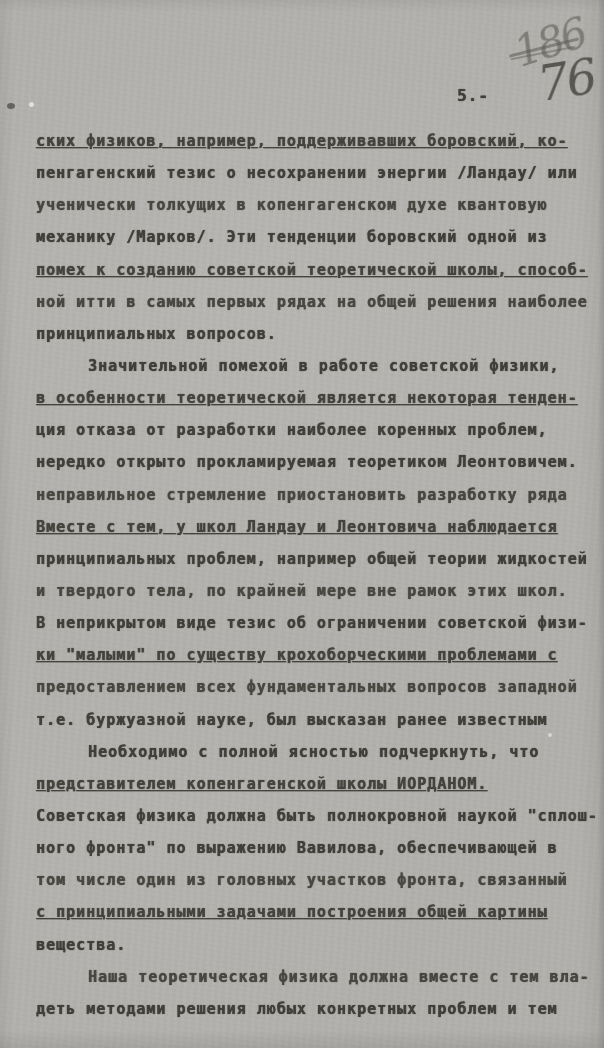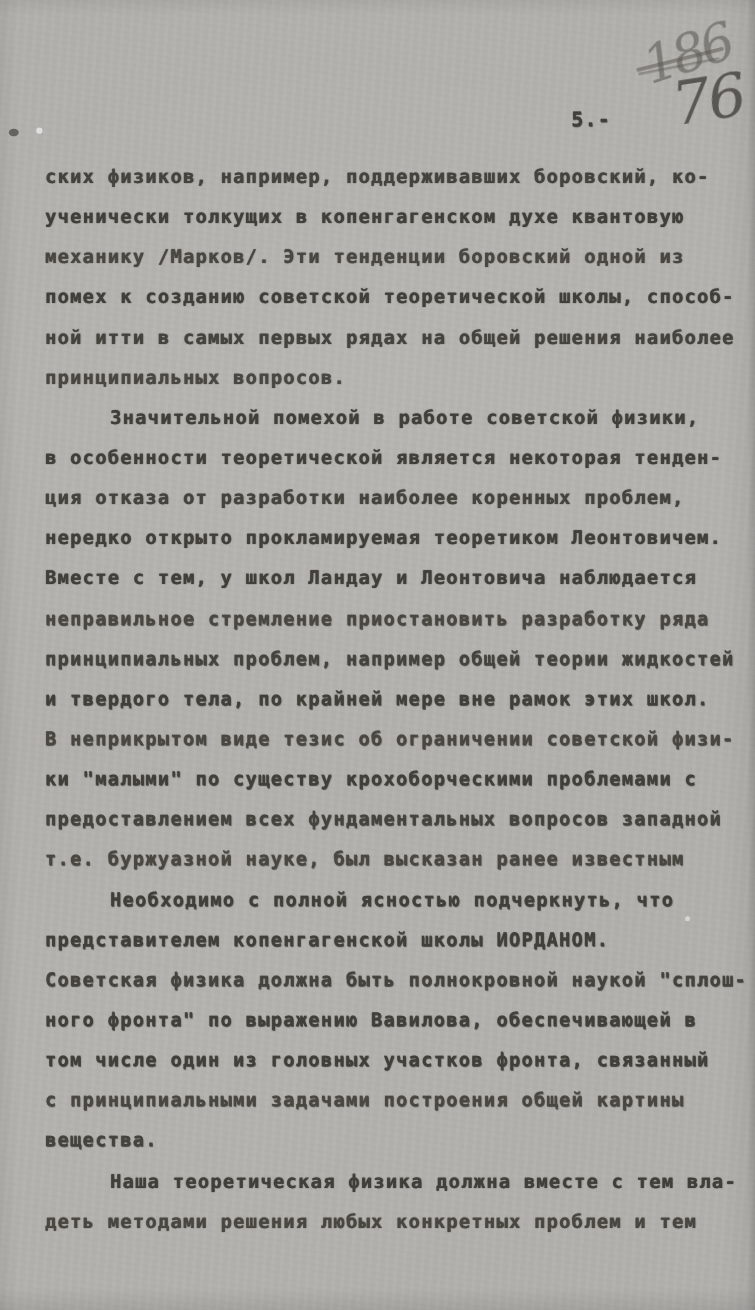--- a/index.html
+++ b/index.html
@@ -37,21 +37,21 @@
   }
   .body-text{
     position:absolute;left:36px;top:125px;width:548px;
     font-size:15px;
   }
   .line{
     height:32.15px;line-height:32.15px;white-space:nowrap;
   }
   .line.indent{padding-left:52px;}
   .line:nth-child(3n){opacity:.93;}
-  .line:nth-child(4n+1){opacity:.97;}
+  .line:nth-child(4n+1){opacity:.97;text-decoration:underline;}
   
   .hw{
     position:absolute;
     font-family:"DejaVu Serif","Liberation Serif",serif;
     font-style:italic;
   }
   .hw-crossed{
     left:514px;top:18px;font-size:42px;
     color:rgba(92,90,84,0.60);
     transform:rotate(-18deg);
@@ -92,31 +92,32 @@
 
 <div class="hw hw-crossed">186</div>
 <div class="hw-strike"></div>
 <div class="hw-strike2"></div>
 <div class="hw hw-number">76</div>
 
 <div class="typed page-num">5.-</div>
 
 <div class="body-text typed">
   <div class="line">ских физиков, например, поддерживавших боровский, ко-</div>
+  <div class="line">пенгагенский тезис о несохранении энергии /Ландау/ или</div>
   <div class="line">ученически толкущих в копенгагенском духе квантовую</div>
   <div class="line">механику /Марков/. Эти тенденции боровский одной из</div>
   <div class="line">помех к созданию советской теоретической школы, способ-</div>
   <div class="line">ной итти в самых первых рядах на общей решения наиболее</div>
   <div class="line">принципиальных вопросов.</div>
   <div class="line indent">Значительной помехой в работе советской физики,</div>
   <div class="line">в особенности теоретической является некоторая тенден-</div>
   <div class="line">ция отказа от разработки наиболее коренных проблем,</div>
   <div class="line">нередко открыто прокламируемая теоретиком Леонтовичем.</div>
+  <div class="line">неправильное стремление приостановить разработку ряда</div>
   <div class="line">Вместе с тем, у школ Ландау и Леонтовича наблюдается</div>
-  <div class="line">неправильное стремление приостановить разработку ряда</div>
   <div class="line">принципиальных проблем, например общей теории жидкостей</div>
   <div class="line">и твердого тела, по крайней мере вне рамок этих школ.</div>
   <div class="line">В неприкрытом виде тезис об ограничении советской физи-</div>
   <div class="line">ки "малыми" по существу крохоборческими проблемами с</div>
   <div class="line">предоставлением всех фундаментальных вопросов западной</div>
   <div class="line">т.е. буржуазной науке, был высказан ранее известным</div>
   <div class="line indent">Необходимо с полной ясностью подчеркнуть, что</div>
   <div class="line">представителем копенгагенской школы ИОРДАНОМ.</div>
   <div class="line">Советская физика должна быть полнокровной наукой "сплош-</div>
   <div class="line">ного фронта" по выражению Вавилова, обеспечивающей в</div>

